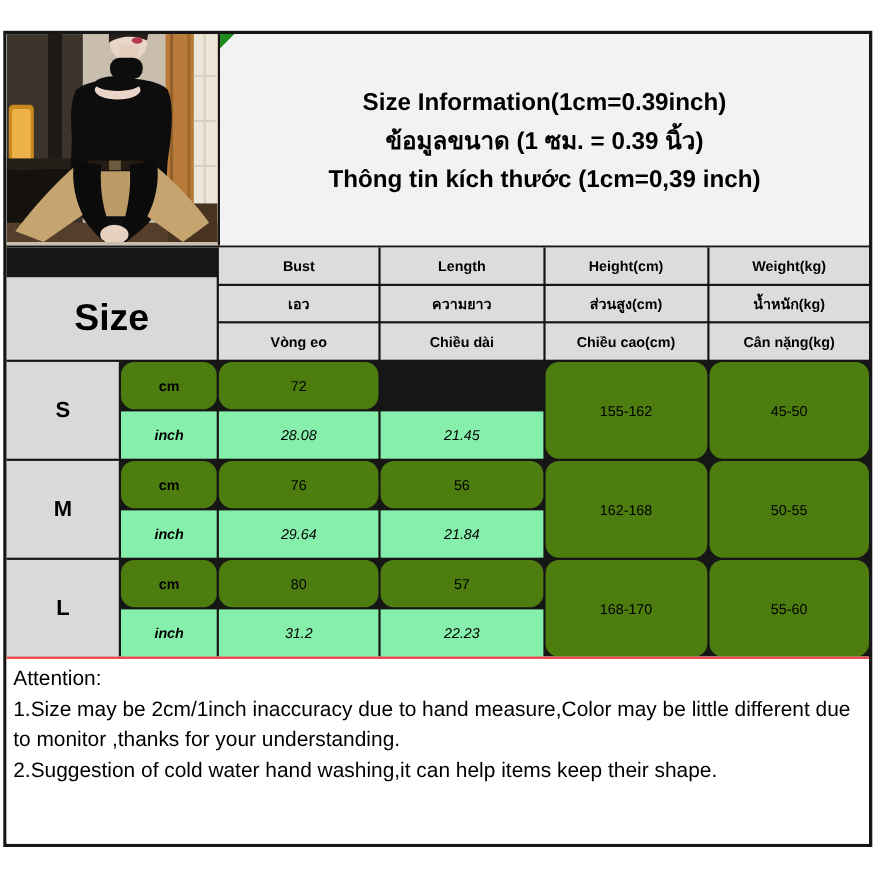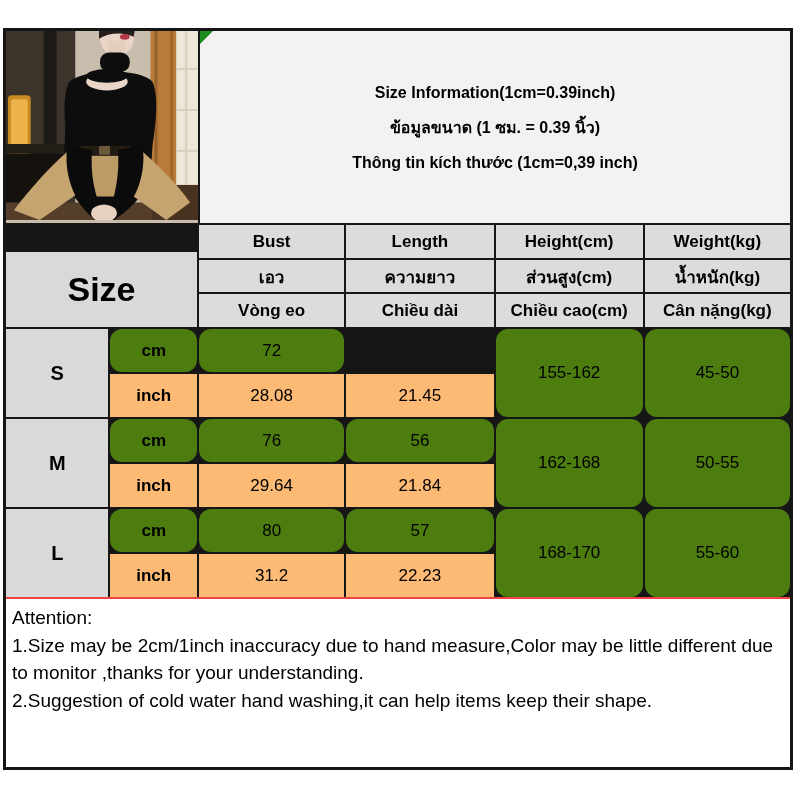--- a/index.html
+++ b/index.html
@@ -10,34 +10,34 @@
          display:flex;flex-direction:column;}
   
   .top-row{height:194px;flex:0 0 auto;display:flex;border-bottom:2px solid #161616;box-sizing:border-box;}
   .photo{width:194px;flex:0 0 auto;border-right:2px solid #161616;box-sizing:border-box;
          position:relative;overflow:hidden;background:#c9bdae;}
   .photo svg{display:block;}
   .title-cell{flex:1;background:#f2f2f2;position:relative;display:flex;flex-direction:column;
               justify-content:center;text-align:center;}
   .corner-tri{position:absolute;top:0;left:0;width:0;height:0;
               border-top:13px solid #1d8a1d;border-right:13px solid transparent;}
-  .title-line{font-weight:bold;font-size:16px;line-height:35px;}
+  .title-line{font-weight:bold;font-size:22px;line-height:35px;}
   
   .size-table{flex:0 0 auto;display:grid;
               grid-template-columns:103fr 87fr 146fr 148fr 148fr 146fr;
               grid-template-rows:33px 32px 33px 43px 43px 43px 43px 43px 43px;
               gap:2px;background:#161616;}
   .cell{display:flex;align-items:center;justify-content:center;background:#fff;
-        font-size:17px;white-space:nowrap;overflow:hidden;}
+        font-size:13px;white-space:nowrap;overflow:hidden;}
   .hdr-big{background:#d9d9d9;font-weight:bold;font-size:34px;margin-top:27px;}
   .hdr{background:#dcdcdc;font-weight:bold;}
   .lab{background:#d9d9d9;font-weight:bold;font-size:20px;}
   .unit{font-weight:bold;}
   .bg-light{background:#4d7c0f;border-radius:12px;}
-  .bg-white{background:#fdba74;}
+  .bg-white{background:#86efac;font-style:italic;}
   
   .attention{flex:1;border-top:2px solid #ef4444;box-sizing:border-box;background:#fff;
              padding:5px 8px 0 6px;font-size:19px;line-height:27.5px;}
 </style>
 </head>
 <body>
 
 <div class="stage">
   <div class="frame">
 

